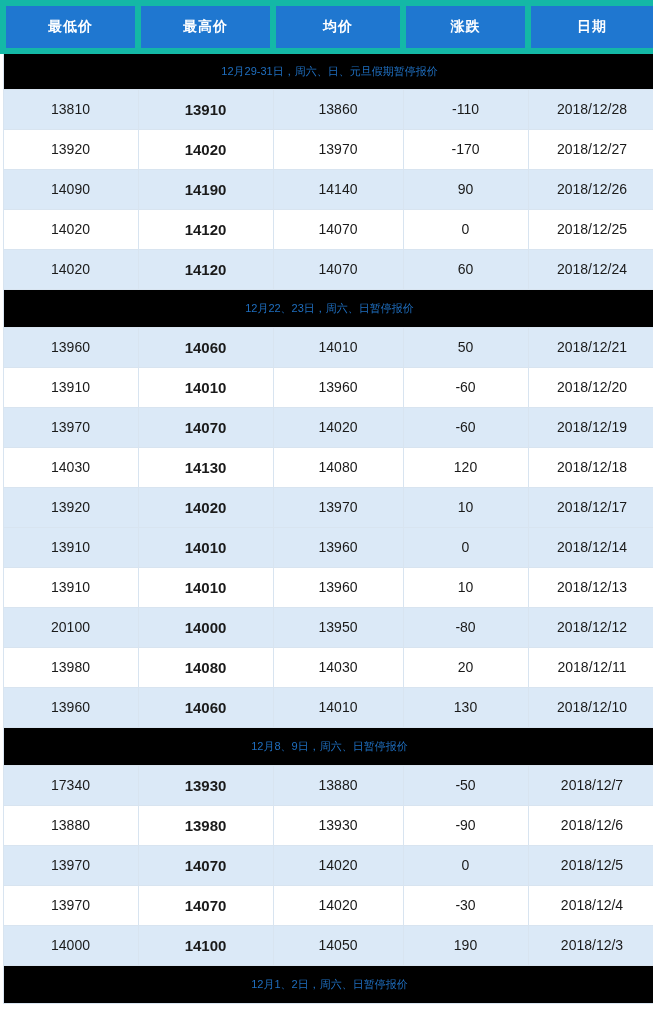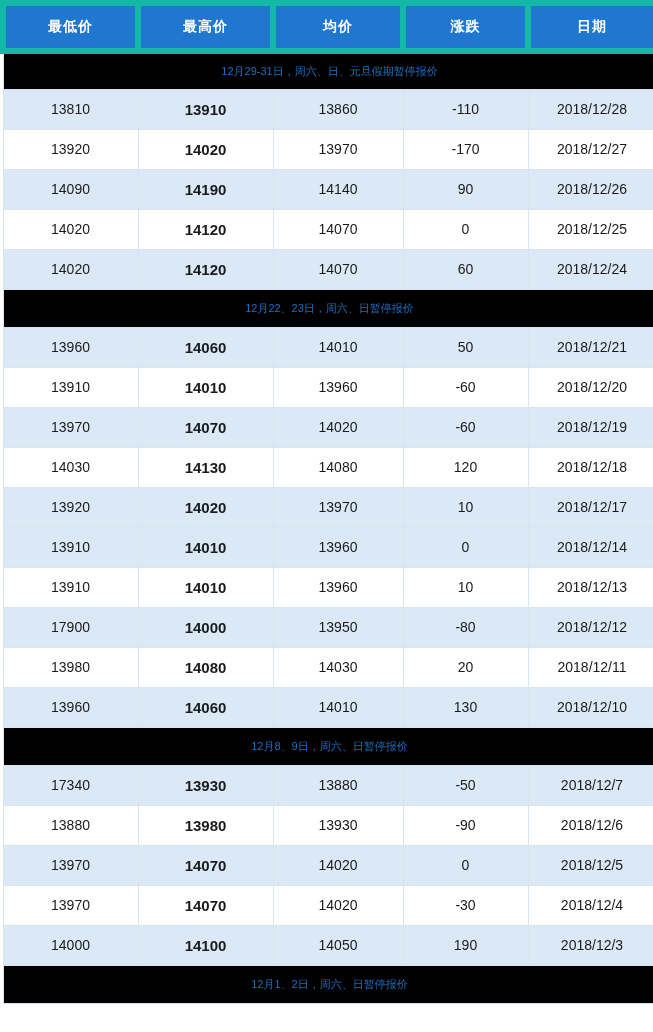--- a/index.html
+++ b/index.html
@@ -162,21 +162,21 @@
         <td>2018/12/14</td>
       </tr>
       <tr class="">
         <td>13910</td>
         <td class="bold-col">14010</td>
         <td>13960</td>
         <td>10</td>
         <td>2018/12/13</td>
       </tr>
       <tr class="shaded">
-        <td>17900</td>
+        <td>20100</td>
         <td class="bold-col">14000</td>
         <td>13950</td>
         <td>-80</td>
         <td>2018/12/12</td>
       </tr>
       <tr class="">
         <td>13980</td>
         <td class="bold-col">14080</td>
         <td>14030</td>
         <td>20</td>

